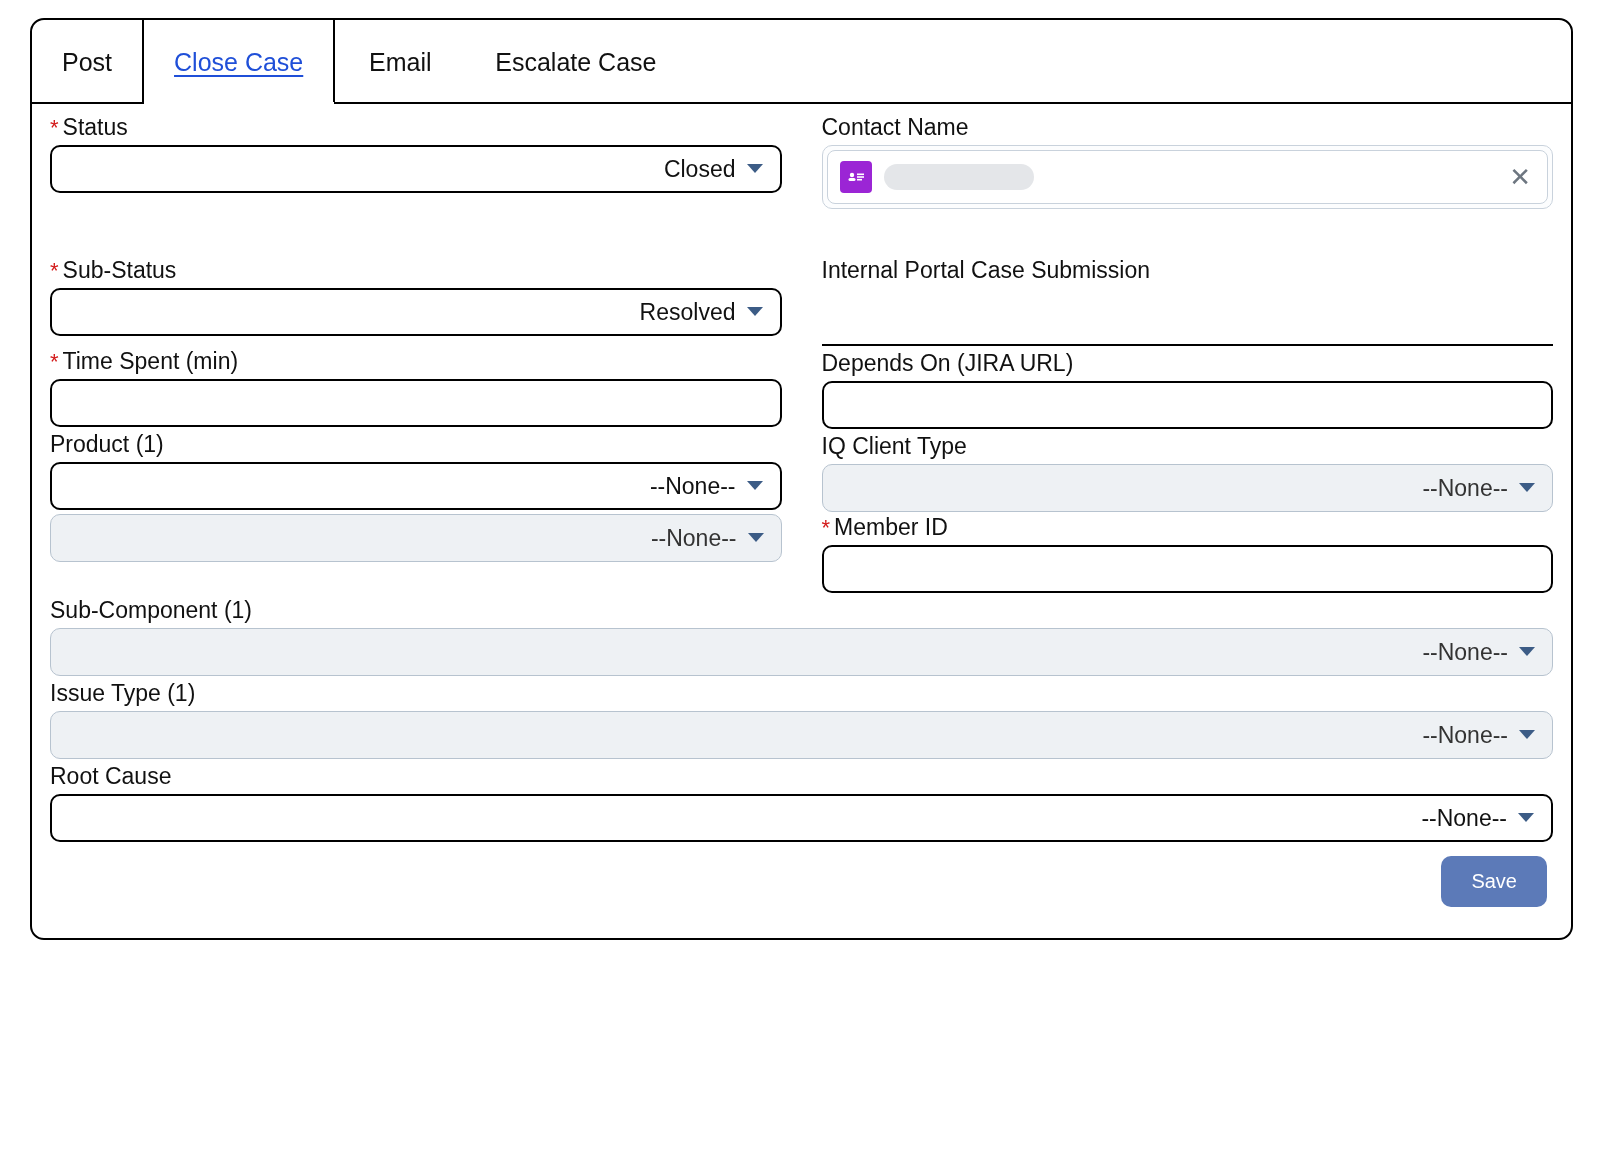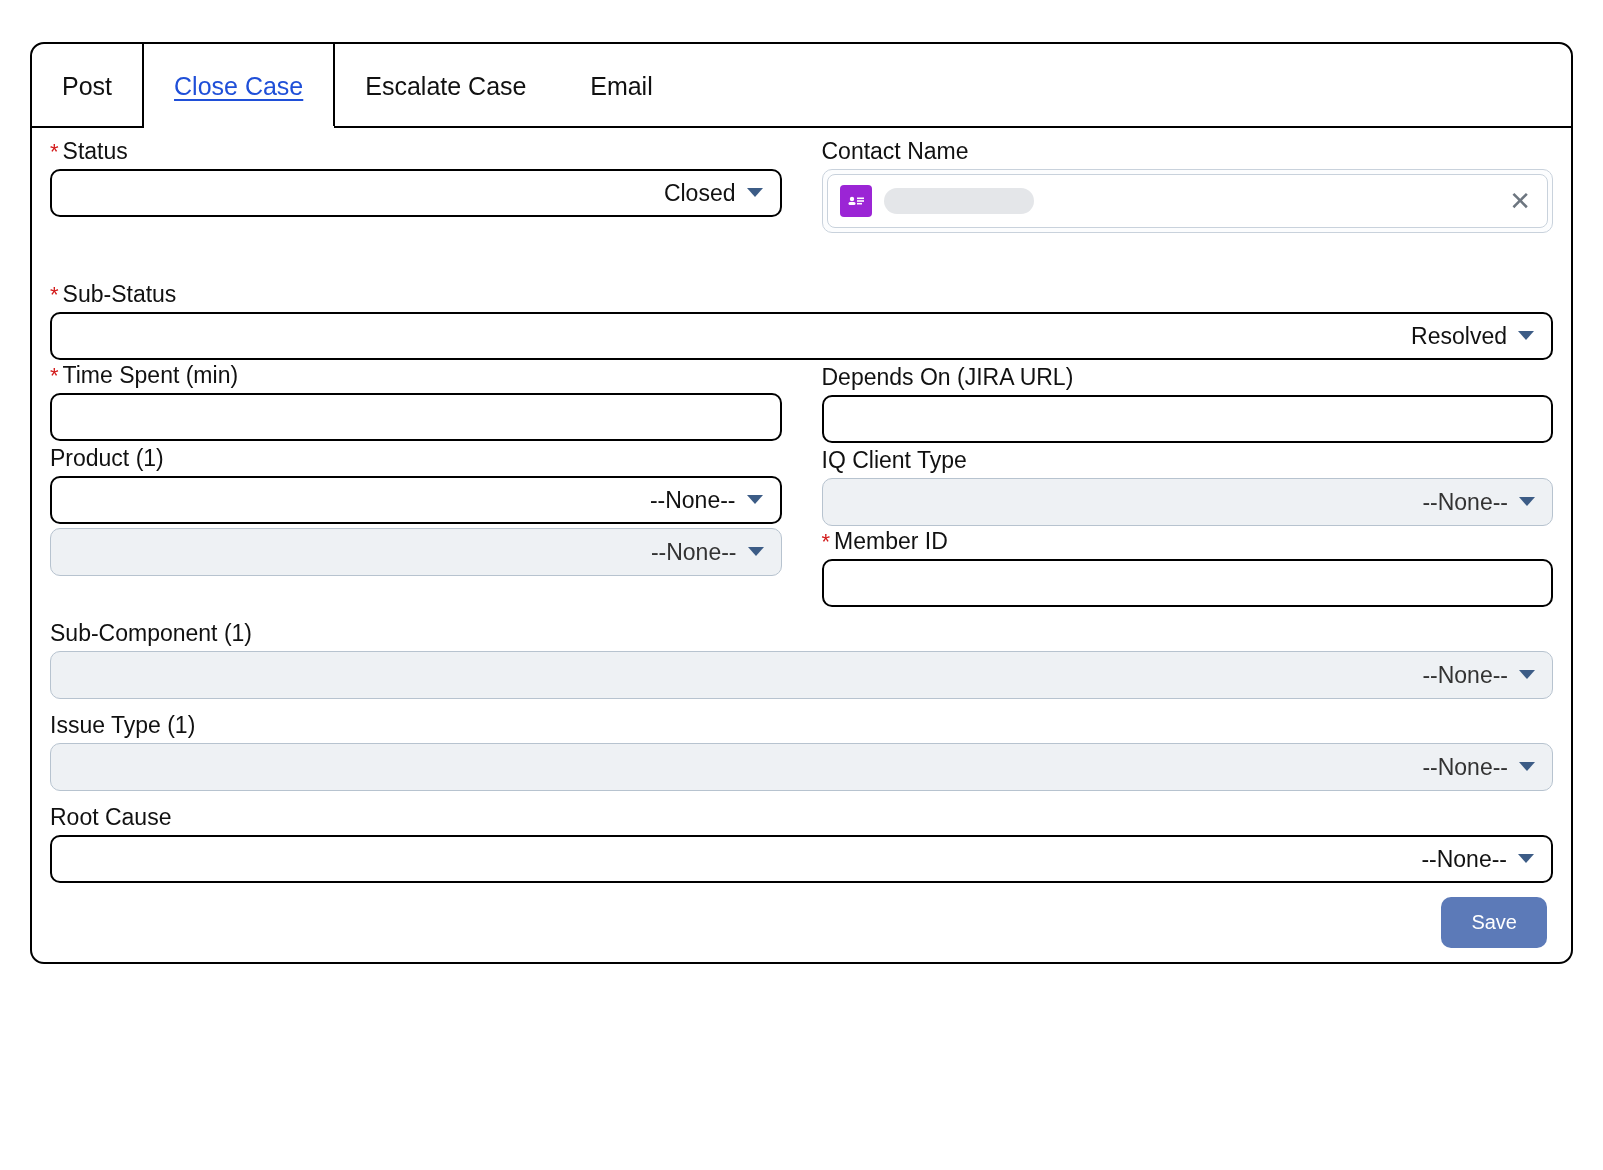--- a/index.html
+++ b/index.html
@@ -6,21 +6,21 @@
   html, body {
     margin: 0;
     padding: 0;
     font-family: -apple-system, "Helvetica Neue", Arial, sans-serif;
     background: #fff;
     color: #111;
   }
   .stage {
     width: 1603px;
     height: 973px;
-    padding: 42px 30px 0 30px;
+    padding: 18px 30px 0 30px;
   }
   .panel {
     border: 2px solid #000;
     border-radius: 14px;
     position: relative;
     height: 922px;
     overflow: hidden;
   }
   
   .tabs {
@@ -167,21 +167,21 @@
 
   
   .rule {
     height: 2px;
     background: #000;
     margin-top: 60px;
   }
 
   
   .full {
-    margin-top: 13px;
+    margin-top: 4px;
   }
 
   
   .save-row {
     display: flex;
     justify-content: flex-end;
     padding-right: 6px;
     margin-top: 14px;
   }
   .save-btn {
@@ -202,25 +202,25 @@
 <div class="stage">
   <div class="panel">
 
     <div class="tabs">
       <div class="tab first sep">
         <span>Post</span>
       </div>
       <div class="tab second sep active">
         <span>Close Case</span>
       </div>
+      <div class="tab third">
+        <span>Email</span>
+      </div>
       <div class="tab fourth">
         <span>Escalate Case</span>
-      </div>
-      <div class="tab third">
-        <span>Email</span>
       </div>
     </div>
 
     <div class="body">
 
       <div class="row">
         <div class="col">
           <div class="field">
             <div class="field-label">
               <span class="req">*</span>
@@ -273,20 +273,28 @@
             <div class="select">
               <span>Resolved</span>
               <span class="caret">
                 <svg width="18" height="12" viewBox="0 0 18 12">
                     <path d="M1 1 L9 10 L17 1 Z" fill="#3c5c86"></path>
                   </svg>
               </span>
             </div>
           </div>
         </div>
+        <div class="col">
+          <div class="field">
+            <div class="field-label">
+              <span>Internal Portal Case Submission</span>
+            </div>
+            <div class="rule"></div>
+          </div>
+        </div>
       </div>
 
       <div class="row">
         <div class="col">
           <div class="field" style="margin-top:2px">
             <div class="field-label">
               <span class="req">*</span>
               <span>Time Spent (min)</span>
             </div>
             <div class="text-input">

